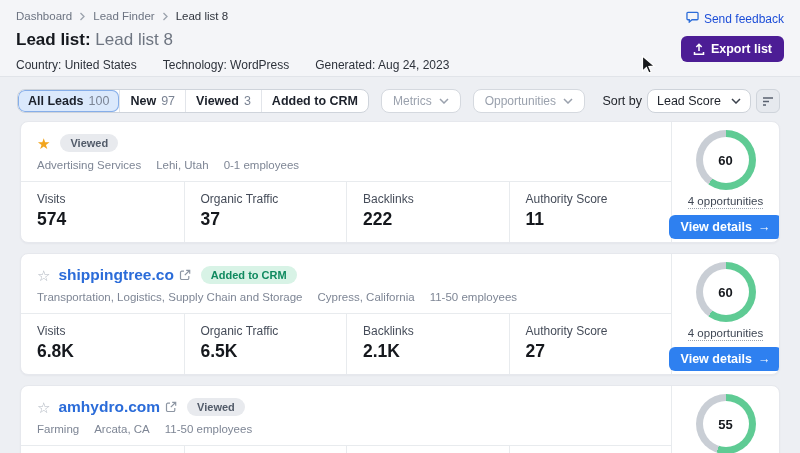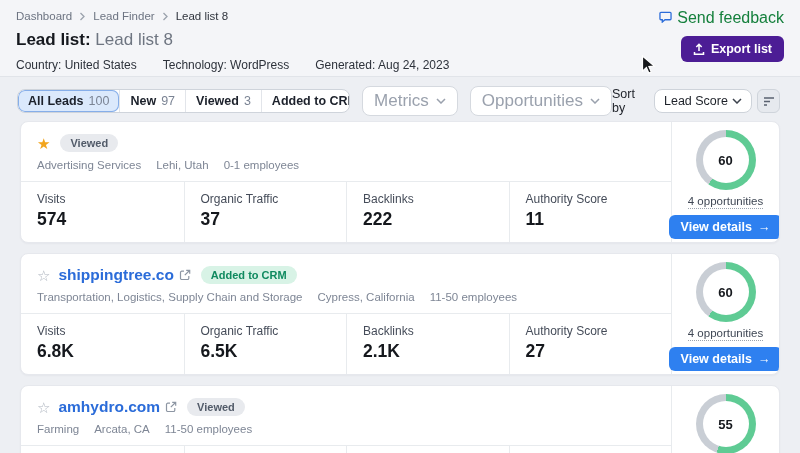--- a/index.html
+++ b/index.html
@@ -9,34 +9,34 @@
   
   .header { background:#f4f5f8; border-bottom:1px solid #e1e4e9; padding:10px 16px 11px; height:77px; position:relative; }
   .breadcrumb { display:flex; align-items:center; gap:7px; font-size:11.5px; color:#6d7482; }
   .breadcrumb .crumb { cursor:pointer; }
   .breadcrumb .crumb.current { color:#30353e; }
   .crumb-sep { display:flex; align-items:center; color:#9aa2ad; }
   .page-title { margin-top:8px; font-size:17px; font-weight:bold; color:#15181e; }
   .page-title .title-value { font-weight:normal; color:#6e7581; }
   .meta-row { margin-top:8px; display:flex; gap:26px; font-size:12px; color:#2d323b; }
   .hdr-right { position:absolute; top:9px; right:16px; text-align:right; }
-  .send-feedback { display:inline-flex; align-items:center; gap:5px; color:#15803d; font-size:16px; cursor:pointer; }
+  .send-feedback { display:inline-flex; align-items:center; gap:5px; color:#1d4ed8; font-size:12px; cursor:pointer; }
   .export-btn { margin-top:9px; display:inline-flex; align-items:center; gap:6px; background:#4c1d95; color:#fff;
                 border:none; border-radius:6px; font-size:12.5px; font-weight:bold; padding:6px 12px; cursor:pointer; }
 
   
   .toolbar { display:flex; align-items:center; margin:12px 20px 0 17px; height:24px; }
   .seg-group { display:flex; background:#fff; border:1px solid #cfd4db; border-radius:8px; overflow:hidden;text-align:center; }
   .seg { display:flex; align-items:center; gap:5px; padding:4px 10px; font-size:12.5px; cursor:pointer; border-left:1px solid #e2e5ea; white-space:nowrap; }
   .seg:first-child { border-left:none; }
   .seg .seg-label { color:#1c212b; font-weight:bold; }
   .seg .seg-count { color:#7b8494; }
   .seg.selected { background:#dbe9fc; box-shadow:inset 0 0 0 1px #86aee9; border-radius:7px; }
   .drop-btn { display:flex; align-items:center; gap:7px; background:#fff; border:1px solid #d5d9df; border-radius:8px;
-              padding:4px 11px; font-size:17px; color:#9aa1ad; margin-left:12px; cursor:pointer; white-space:nowrap; }
+              padding:4px 11px; font-size:12px; color:#9aa1ad; margin-left:12px; cursor:pointer; white-space:nowrap; }
   .sort-area { margin-left:auto; display:flex; align-items:center; gap:5px; }
   .sort-label { font-size:12.5px; color:#23262d; }
   .sort-select { display:flex; align-items:center; justify-content:space-between; width:104px; background:#fff;
                  border:1px solid #ced3da; border-radius:8px; padding:4px 9px; font-size:12.5px; color:#1d2129; cursor:pointer; }
   .sort-dir-btn { width:24px; height:24px; background:#e6e9ee; border:1px solid #cfd4db; border-radius:6px;
                   display:flex; align-items:center; justify-content:center; cursor:pointer; }
 
   
   .cards { margin:8px 20px 0 20px; display:flex; flex-direction:column; gap:10px; }
   .card { background:#fff; border:1px solid #e6e8ed; border-radius:8px; box-shadow:0 1px 2px rgba(20,30,50,.04);

